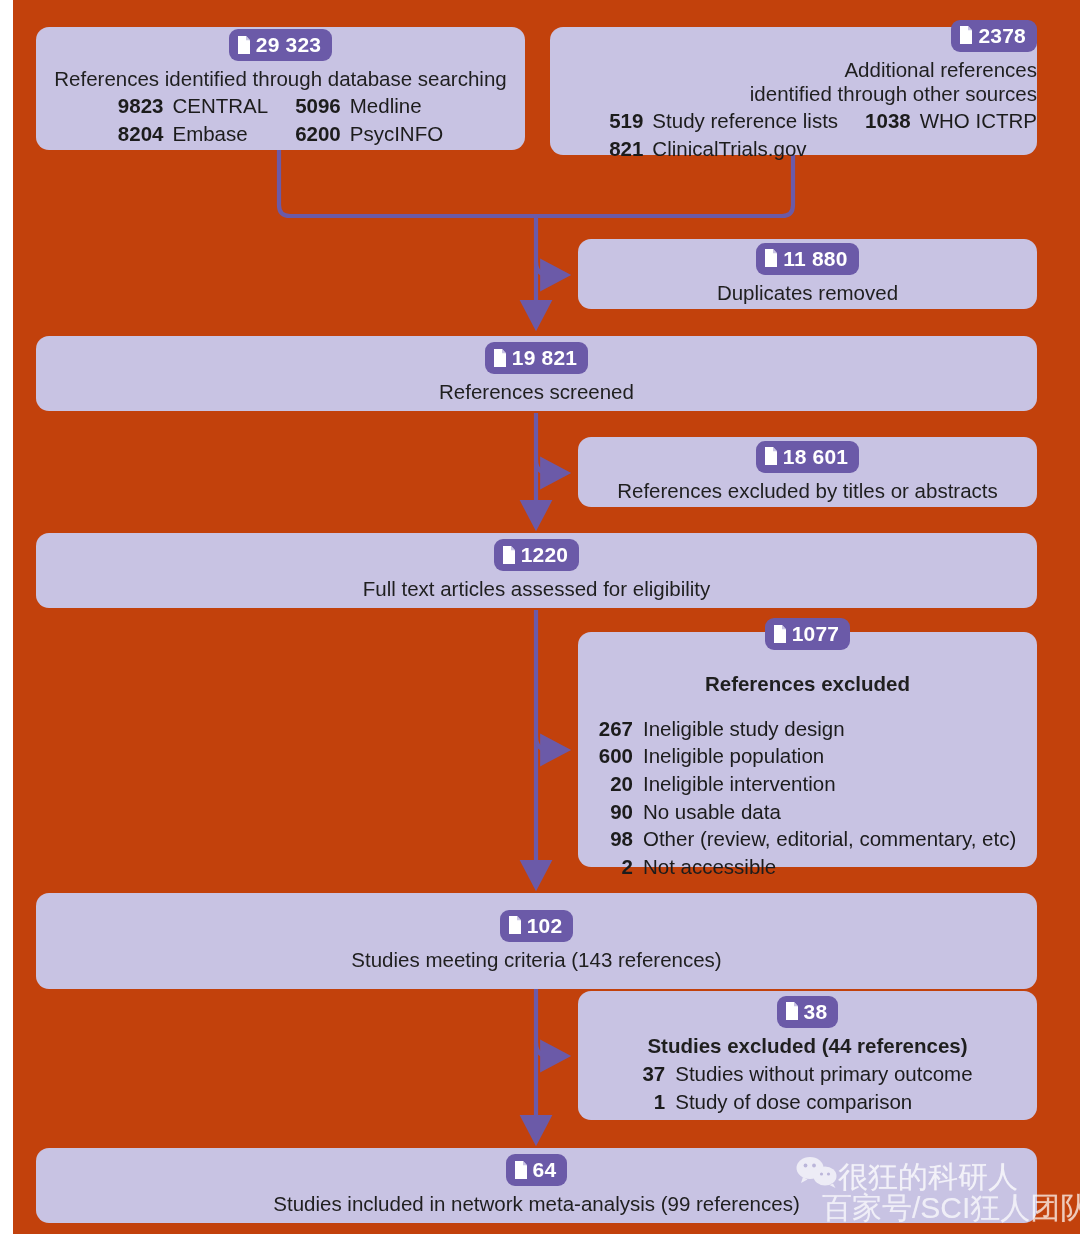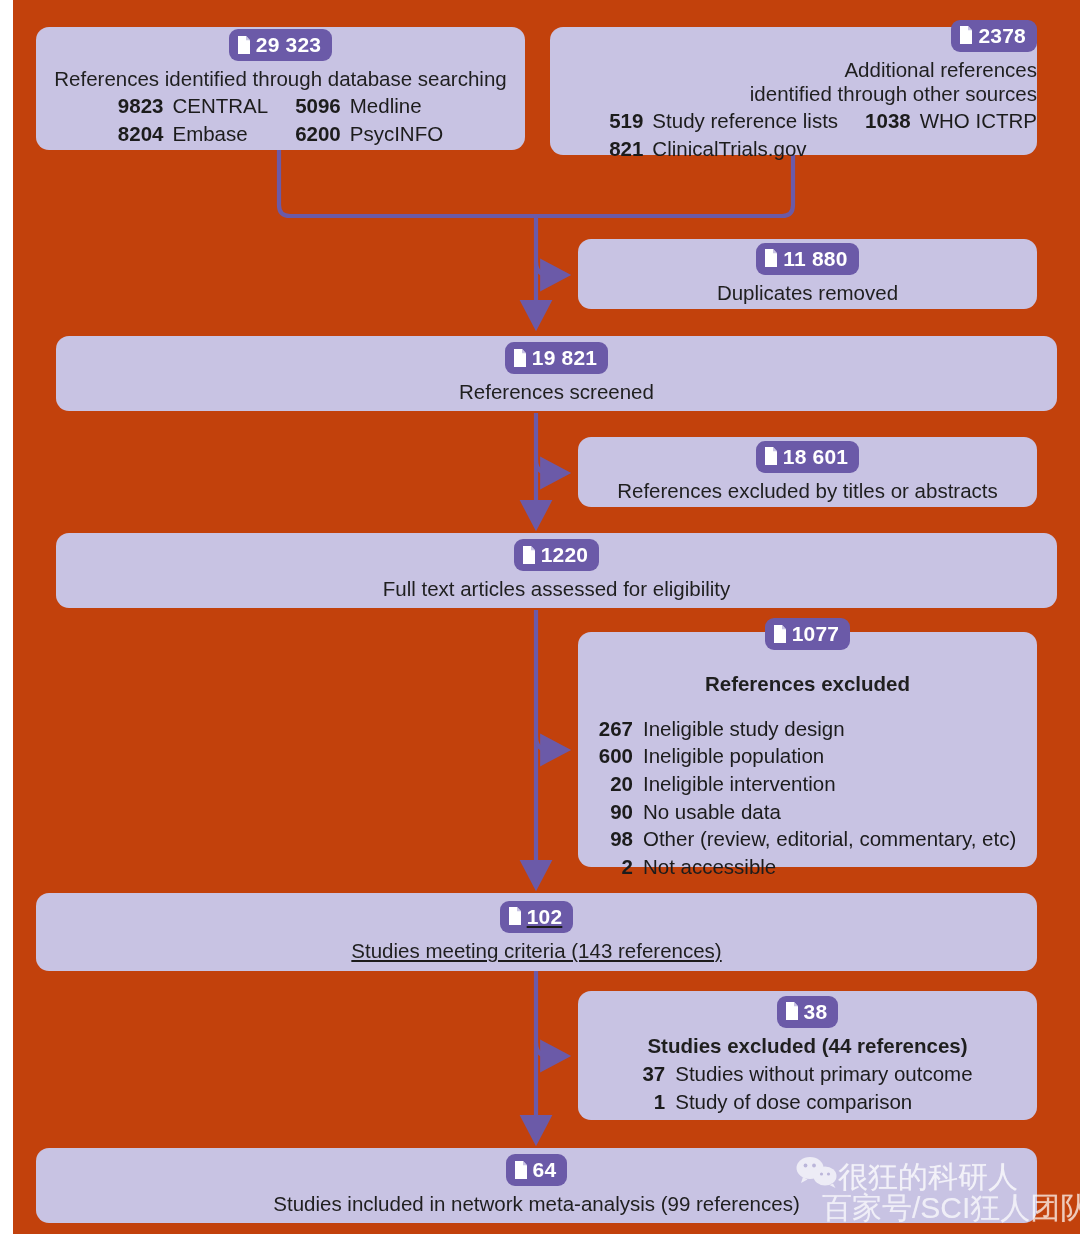--- a/index.html
+++ b/index.html
@@ -177,21 +177,21 @@
     <div class="badge">
       <svg width="14" height="18" viewBox="0 0 14 18">
         <path d="M1,0 H9 L13,4.2 V18 H1 Z" fill="#ffffff"></path>
         <path d="M9,0 L13,4.2 H9 Z" fill="#c8c3e3"></path>
       </svg>
       <span>11 880</span>
     </div>
     <div class="title">Duplicates removed</div>
   </div>
 
-  <div class="box" style="left:36px;top:336px;width:1001px;height:75px;margin-left:20px;">
+  <div class="box" style="left:36px;top:336px;width:1001px;height:75px;">
     <div class="badge">
       <svg width="14" height="18" viewBox="0 0 14 18">
         <path d="M1,0 H9 L13,4.2 V18 H1 Z" fill="#ffffff"></path>
         <path d="M9,0 L13,4.2 H9 Z" fill="#c8c3e3"></path>
       </svg>
       <span>19 821</span>
     </div>
     <div class="title">References screened</div>
   </div>
 
@@ -199,21 +199,21 @@
     <div class="badge">
       <svg width="14" height="18" viewBox="0 0 14 18">
         <path d="M1,0 H9 L13,4.2 V18 H1 Z" fill="#ffffff"></path>
         <path d="M9,0 L13,4.2 H9 Z" fill="#c8c3e3"></path>
       </svg>
       <span>18 601</span>
     </div>
     <div class="title">References excluded by titles or abstracts</div>
   </div>
 
-  <div class="box" style="left:36px;top:533px;width:1001px;height:75px;margin-left:20px;">
+  <div class="box" style="left:36px;top:533px;width:1001px;height:75px;">
     <div class="badge">
       <svg width="14" height="18" viewBox="0 0 14 18">
         <path d="M1,0 H9 L13,4.2 V18 H1 Z" fill="#ffffff"></path>
         <path d="M9,0 L13,4.2 H9 Z" fill="#c8c3e3"></path>
       </svg>
       <span>1220</span>
     </div>
     <div class="title">Full text articles assessed for eligibility</div>
   </div>
 
@@ -235,21 +235,21 @@
       <span class="lbl">Ineligible  intervention</span>
       <span class="num">90</span>
       <span class="lbl">No usable data</span>
       <span class="num">98</span>
       <span class="lbl">Other (review, editorial, commentary, etc)</span>
       <span class="num">2</span>
       <span class="lbl">Not accessible</span>
     </div>
   </div>
 
-  <div class="box" style="left:36px;top:893px;width:1001px;height:78px;text-decoration:underline;">
+  <div class="box" style="left:36px;top:893px;width:1001px;height:96px;">
     <div class="badge">
       <svg width="14" height="18" viewBox="0 0 14 18">
         <path d="M1,0 H9 L13,4.2 V18 H1 Z" fill="#ffffff"></path>
         <path d="M9,0 L13,4.2 H9 Z" fill="#c8c3e3"></path>
       </svg>
       <span>102</span>
     </div>
     <div class="title">Studies meeting criteria (143 references)</div>
   </div>
 

